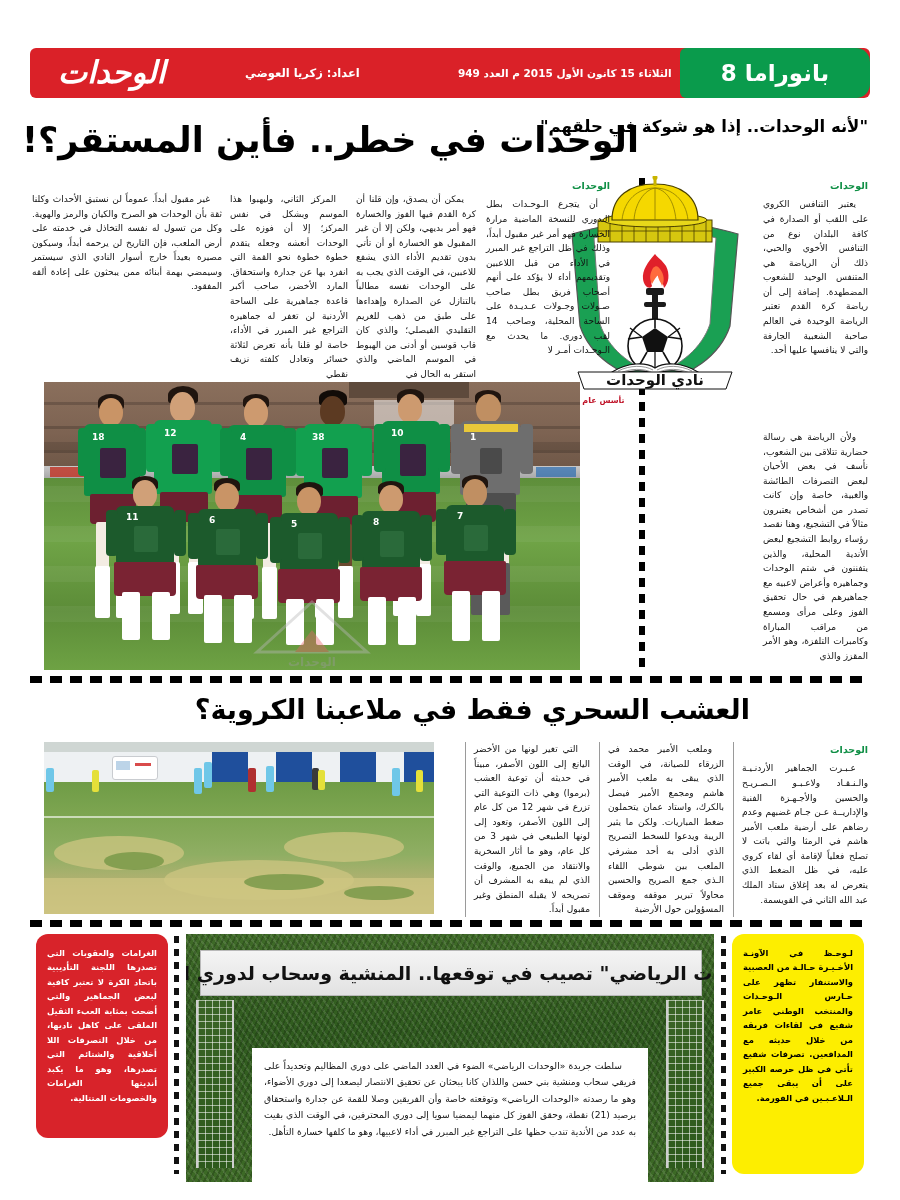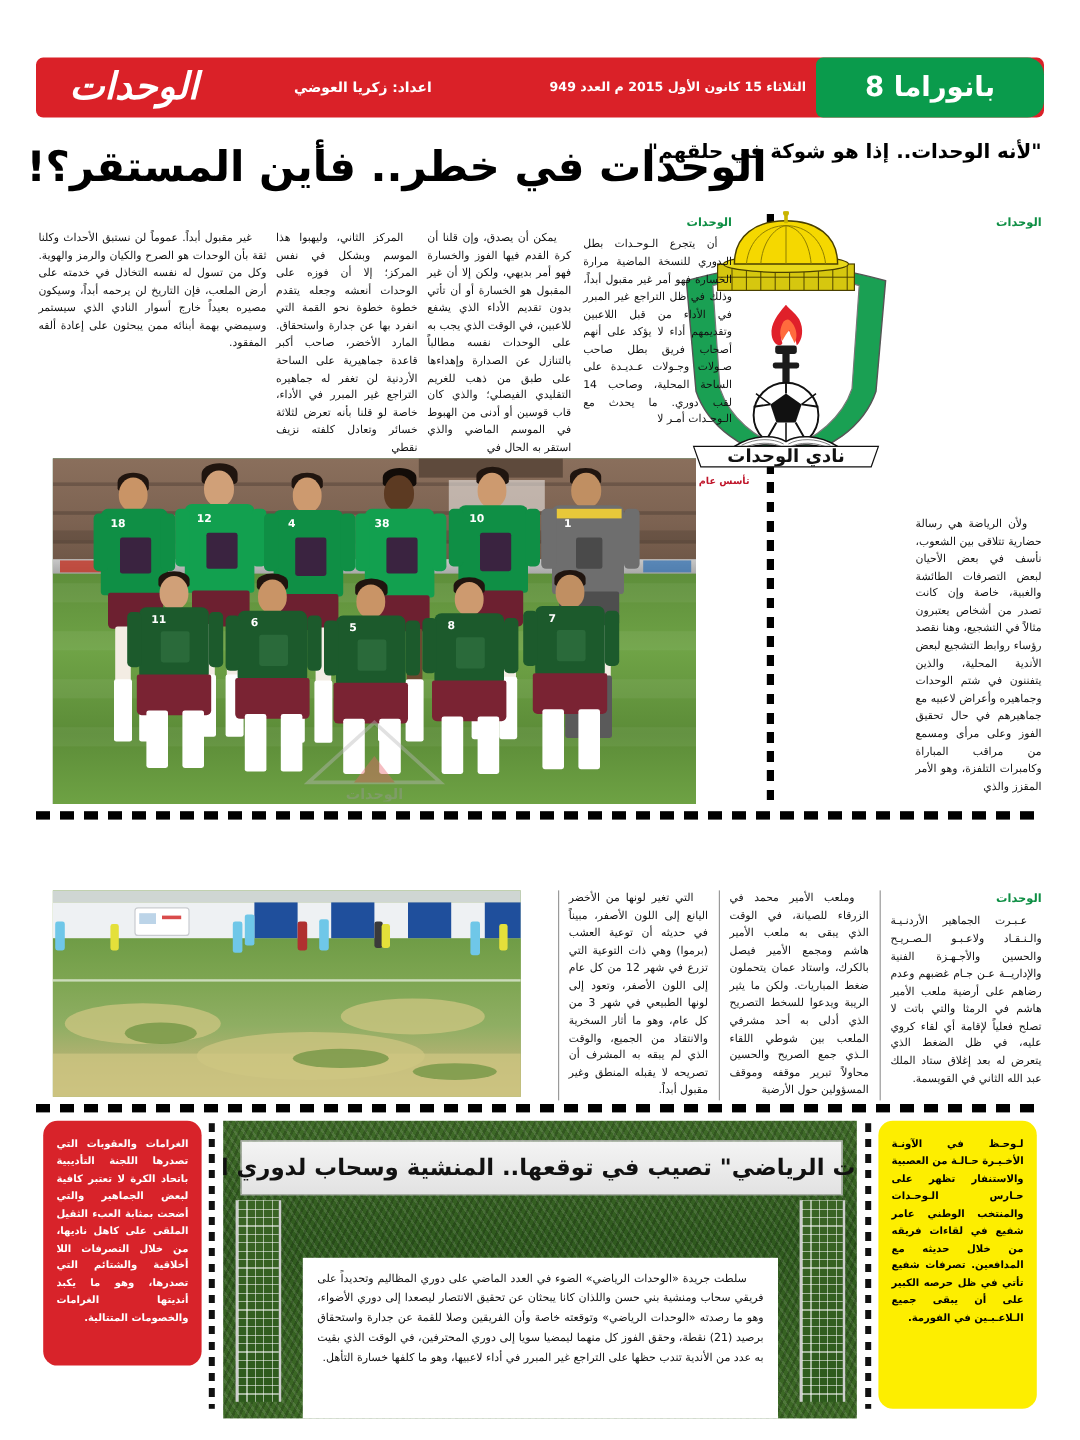--- a/index.html
+++ b/index.html
@@ -185,20 +185,21 @@
     </div>
   </div>
 
   <div class="headline headline-right">"لأنه الوحدات.. إذا هو شوكة في حلقهم"</div>
   <div class="headline headline-main">الوحدات في خطر.. فأين المستقر؟!</div>
 
   <div class="vr-dash" style="right:255px;top:178px;height:490px;"></div>
 
   <div class="col" style="right:32px;top:178px;width:105px;">
     <div class="byline-green">الوحدات</div>
+    <p>يعتبر التنافس الكروي على اللقب أو الصدارة في كافة البلدان نوع من التنافس الأخوي والحبي، ذلك أن الرياضة هي المتنفس الوحيد للشعوب المضطهدة. إضافة إلى أن رياضة كرة القدم تعتبر الرياضة الوحيدة في العالم صاحبة الشعبية الجارفة والتي لا ينافسها عليها أحد.</p>
   </div>
   <div class="col" style="right:32px;top:430px;width:105px;">
     <p>ولأن الرياضة هي رسالة حضارية تتلاقى بين الشعوب، نأسف في بعض الأحيان لبعض التصرفات الطائشة والغبية، خاصة وإن كانت تصدر من أشخاص يعتبرون مثالاً في التشجيع، وهنا نقصد رؤساء روابط التشجيع لبعض الأندية المحلية، والذين يتفننون في شتم الوحدات وجماهيره وأعراض لاعبيه مع جماهيرهم في حال تحقيق الفوز وعلى مرأى ومسمع من مراقب المباراة وكامبرات التلفزة، وهو الأمر المقزز والذي</p>
   </div>
 
   <div class="club-logo">
     <svg viewBox="0 0 190 215" width="190" height="215">
 
       <path d="M12,58 C12,58 60,44 95,44 C130,44 178,58 178,58 L170,150 C160,180 130,200 95,208 C60,200 30,180 20,150 Z" fill="#1aa053" stroke="#555" stroke-width="1.2"></path>
       <path d="M34,62 C34,62 66,52 95,52 C124,52 156,62 156,62 L150,148 C142,172 120,190 95,198 C70,190 48,172 40,148 Z" fill="#ffffff" stroke="#777" stroke-width="1"></path>
@@ -456,20 +457,21 @@
 
     <svg class="watermark" viewBox="0 0 150 78">
       <path d="M20,62 L75,12 L130,62 Z" fill="none" stroke="#b9b9b9" stroke-width="3"></path>
       <path d="M58,62 L75,40 L92,62 Z" fill="#e8646e"></path>
       <text x="75" y="76" text-anchor="middle" font-size="12" font-weight="bold" font-family="DejaVu Sans, sans-serif" fill="#9a9a9a">الوحدات</text>
     </svg>
   </div>
 
   <div class="hr-dash" style="top:676px;"></div>
 
+  <div class="headline headline-mid">العشب السحري فقط في ملاعبنا الكروية؟</div>
 
   <div class="vr-thin" style="right:166px;top:742px;height:175px;"></div>
   <div class="vr-thin" style="right:300px;top:742px;height:175px;"></div>
   <div class="vr-thin" style="right:434px;top:742px;height:175px;"></div>
 
   <div class="col" style="right:32px;top:742px;width:126px;">
     <div class="byline-green">الوحدات</div>
     <p>عـبـرت الجماهير الأردنـيـة والـنـقـاد ولاعـبـو الـصـريـح والحسين والأجـهـزة الفنية والإداريــة عـن جـام غضبهم وعدم رضاهم على أرضية ملعب الأمير هاشم في الرمثا والتي باتت لا تصلح فعلياً لإقامة أي لقاء كروي عليه، في ظل الضغط الذي يتعرض له بعد إغلاق ستاد الملك عبد الله الثاني في القويسمة.</p>
   </div>
   <div class="col" style="right:176px;top:742px;width:116px;">

